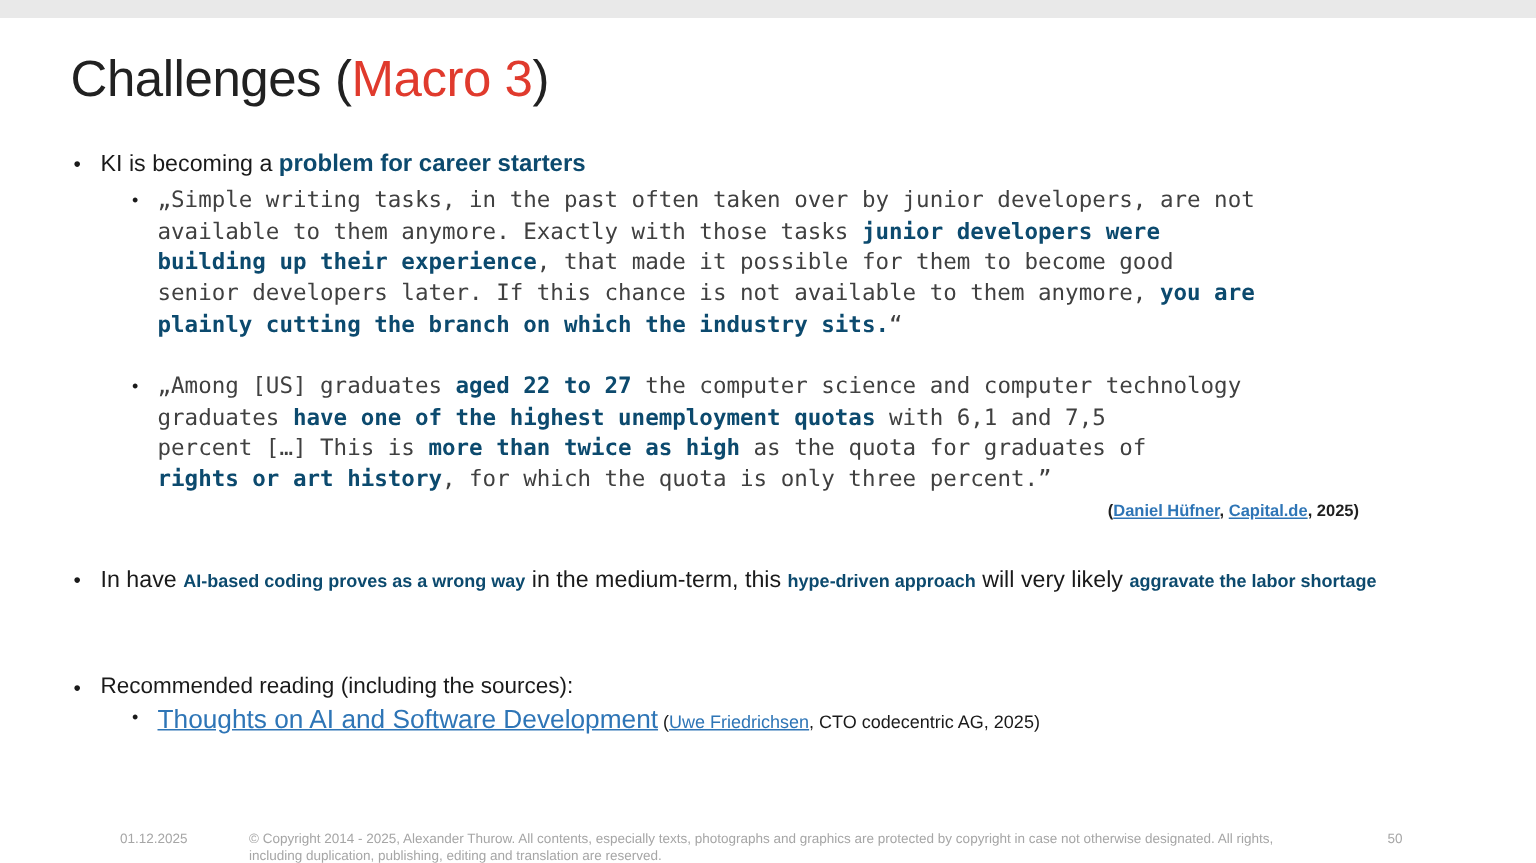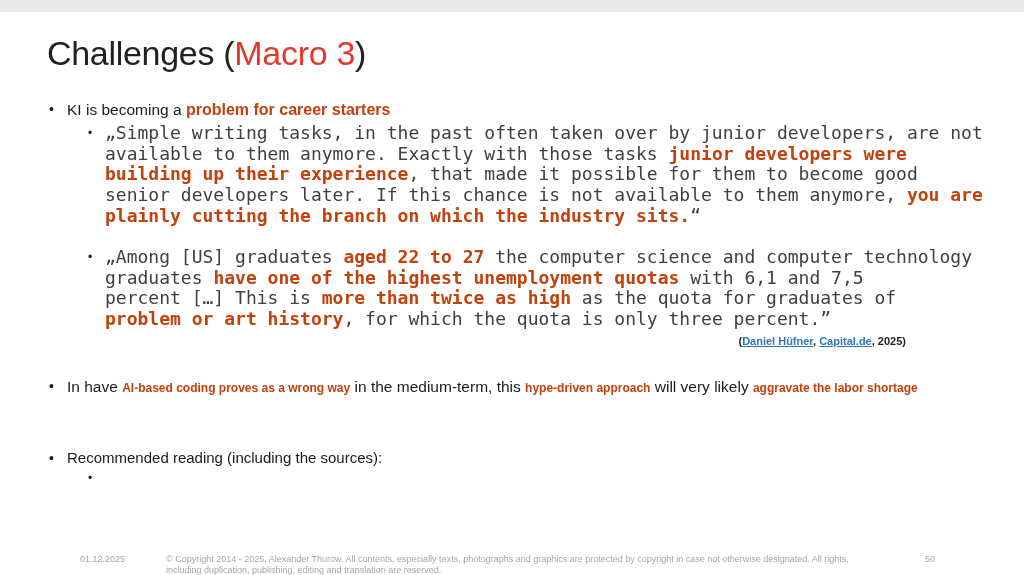--- a/index.html
+++ b/index.html
@@ -13,28 +13,28 @@
     font-size:34px; font-weight:400; color:#212121; letter-spacing:-0.3px;
   }
   .title .hl { color:#E03A2D; }
 
   .row { display:flex; align-items:flex-start; }
   .marker { flex:0 0 18px; text-align:left; }
   .lvl1 .marker { font-size:14px; line-height:21px; padding-left:2px; }
   .lvl2 .marker { flex:0 0 17px; font-size:12px; line-height:20.7px; padding-left:2px; }
 
   .rich { white-space:normal; }
-  .rich .b { font-weight:bold; color:#c2410c; }
+  .rich .b { font-weight:bold; color:#0c4a6e; }
   .lnk { color:#2E75B6; text-decoration:underline; cursor:pointer; }
   .small { font-size:12px; }
 
   .b-ki { position:absolute; left:47px; top:87px; width:930px; font-size:15.5px; line-height:21px; }
   .b-ki .rich .b { font-size:16px; }
 
-  .quote { font-family:"DejaVu Sans Mono", monospace; font-size:18px; line-height:20.7px;
+  .quote { font-family:"DejaVu Sans Mono", monospace; font-size:15px; line-height:20.7px;
            white-space:pre-wrap; color:#404040; letter-spacing:0; }
   .q1 { position:absolute; left:86px; top:111px; width:905px; }
   .q2 { position:absolute; left:86px; top:235px; width:905px; }
 
   .citation { position:absolute; right:118px; top:323px; font-size:11px; font-weight:600; color:#1f1f1f; }
   .citation .lnk { font-weight:600; }
 
   .b-incase { position:absolute; left:47px; top:364px; width:928px; font-size:15.5px; line-height:21.5px; }
   .b-incase .rich .b { font-size:12px; }
 
@@ -68,37 +68,38 @@
 building up their experience</span><span class="">, that made it possible for them to become good
 senior developers later. If this chance is not available to them anymore, </span><span class="b">you are
 plainly cutting the branch on which the industry sits.</span><span class="">“</span></div>
   </div>
 
   <div class="row lvl2 q2">
     <span class="marker">•</span>
     <div class="rich quote"><span class="">„Among [US] graduates </span><span class="b">aged 22 to 27</span><span class=""> the computer science and computer technology
 graduates </span><span class="b">have one of the highest unemployment quotas</span><span class=""> with 6,1 and 7,5
 percent […] This is </span><span class="b">more than twice as high</span><span class=""> as the quota for graduates of
-</span><span class="b">problem or art history</span><span class="">, for which the quota is only three percent.”</span></div>
+</span><span class="b">rights or art history</span><span class="">, for which the quota is only three percent.”</span></div>
   </div>
 
   <div class="citation rich"><span class="">(</span><a href="#" class="lnk">Daniel Hüfner</a><span class="">, </span><a href="#" class="lnk">Capital.de</a><span class="">, 2025)</span></div>
 
   <div class="row lvl1 b-incase">
     <span class="marker">•</span>
     <div class="rich"><span class="">In have </span><span class="b">AI-based coding proves as a wrong way</span><span class=""> in the medium-term, this </span><span class="b">hype-driven approach</span><span class=""> will very likely </span><span class="b">aggravate the labor shortage</span></div>
   </div>
 
   <div class="row lvl1 b-reading">
     <span class="marker">•</span>
     <div class="rich"><span class="">Recommended reading (including the sources):</span></div>
   </div>
 
   <div class="row lvl2 reading-link">
     <span class="marker">•</span>
+    <div class="rich"><a href="#" class="lnk">Thoughts on AI and Software Development</a><span class="small"> (</span><a href="#" class="small lnk">Uwe Friedrichsen</a><span class="small">, CTO codecentric AG, 2025)</span></div>
   </div>
 
   <div class="footer">
     <span class="date">01.12.2025</span>
     <span class="copy">© Copyright 2014 - 2025, Alexander Thurow. All contents, especially texts, photographs and graphics are protected by copyright in case not otherwise designated. All rights, including duplication, publishing, editing and translation are reserved.</span>
     <span class="page">50</span>
   </div>
 
 </div>
 

